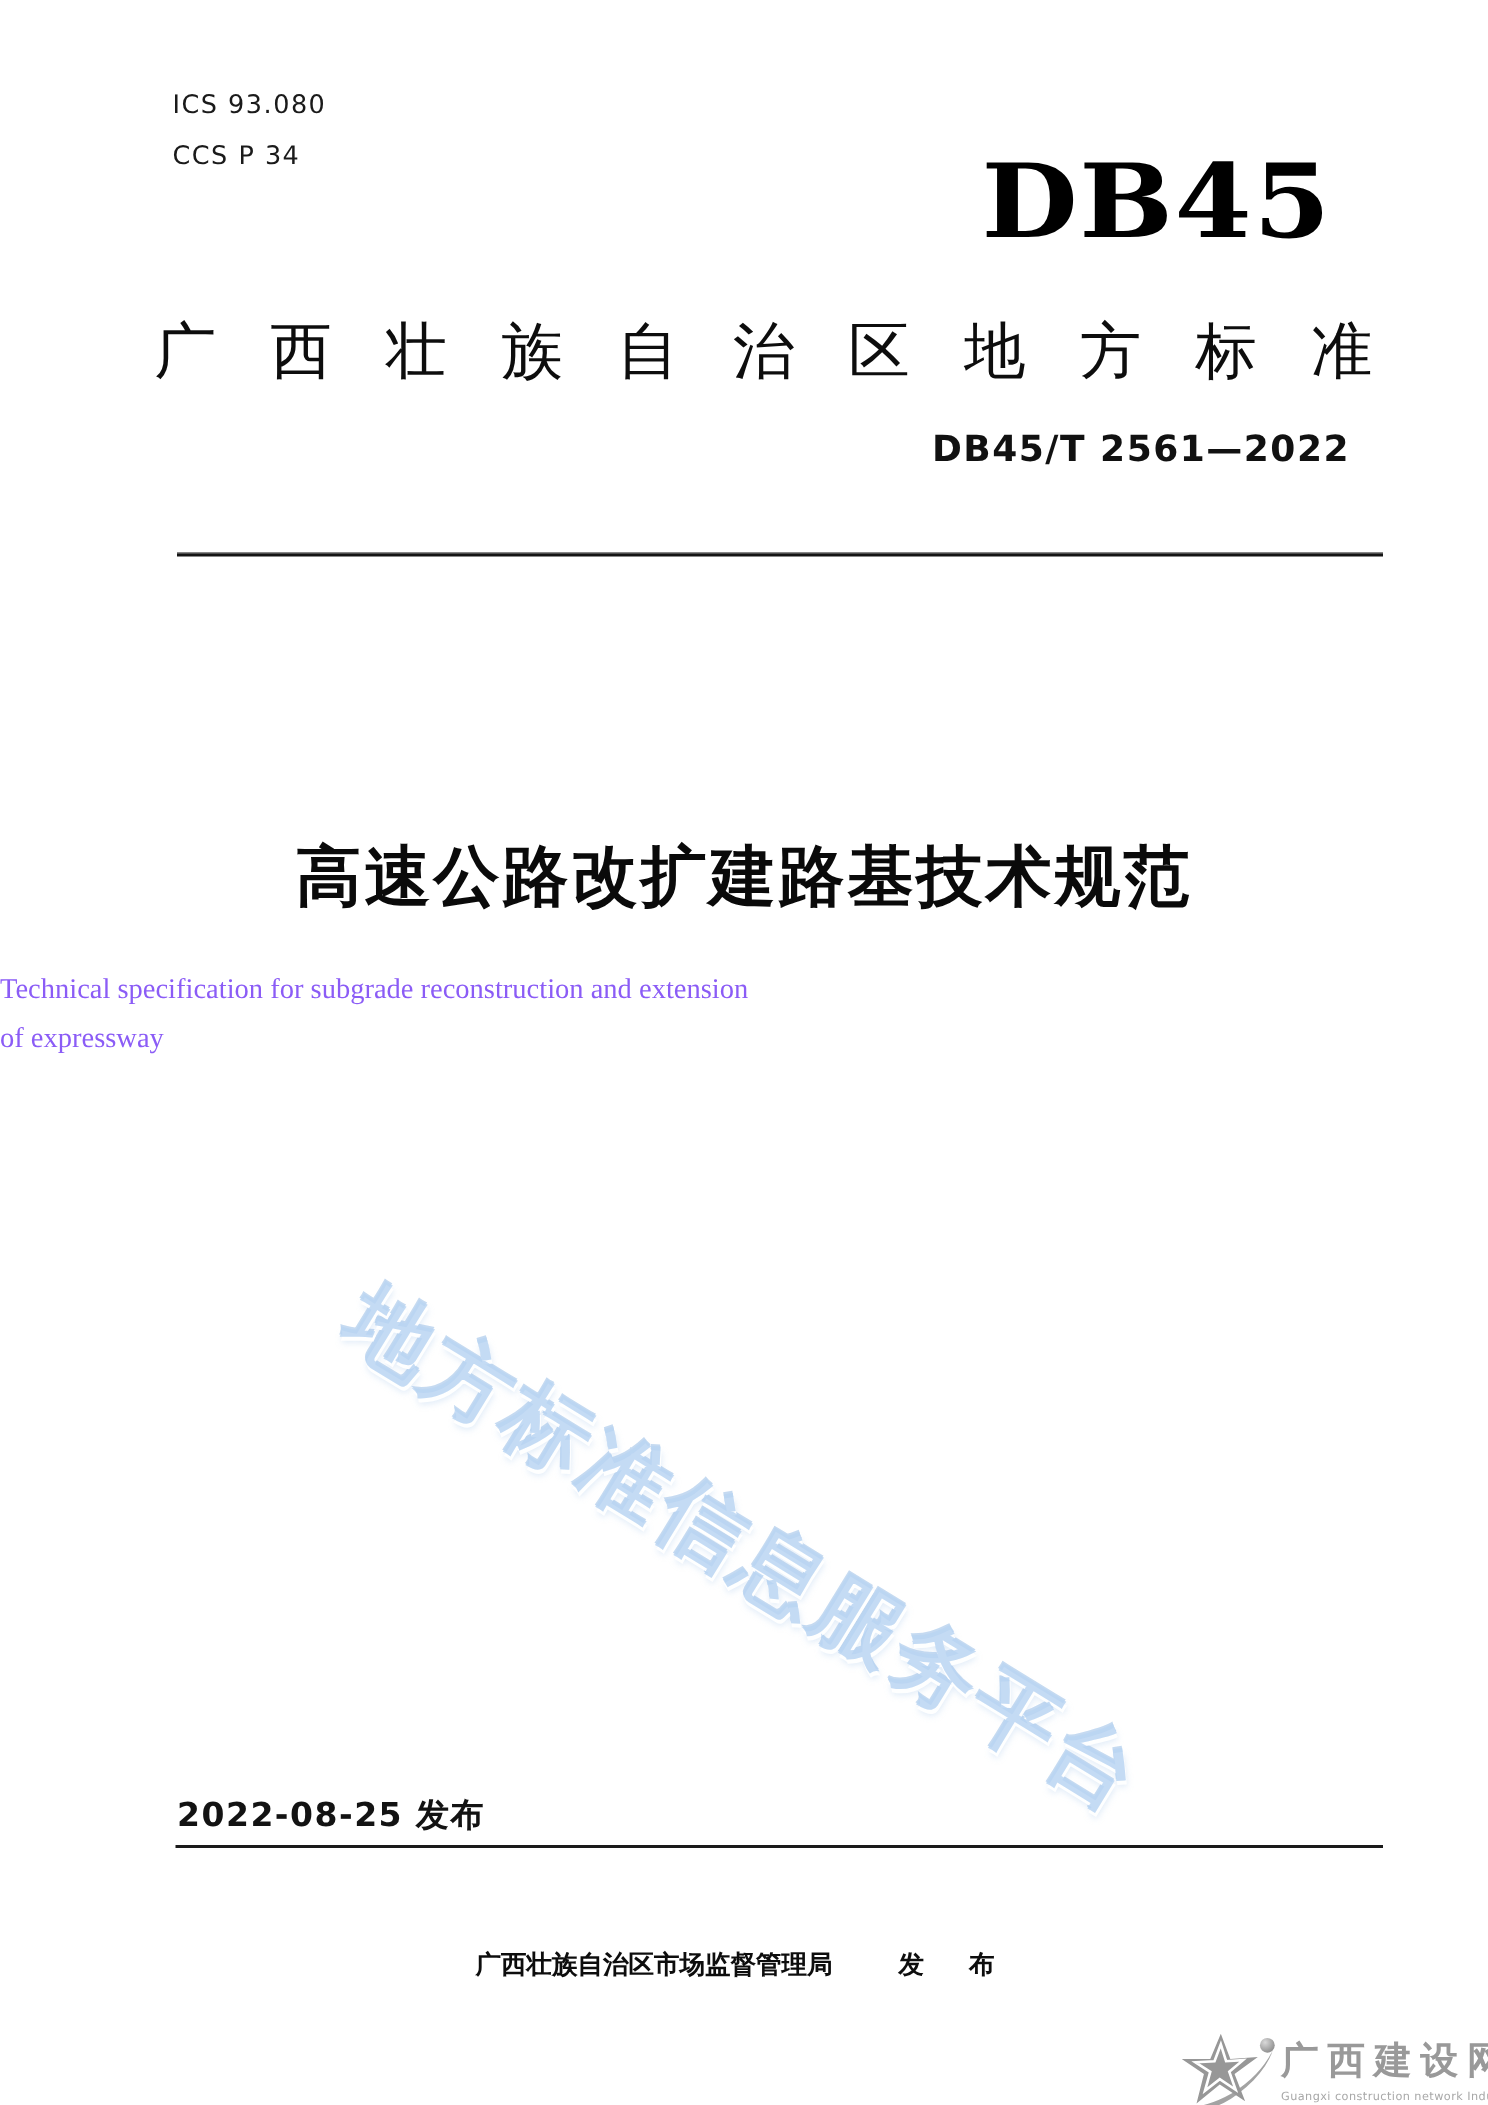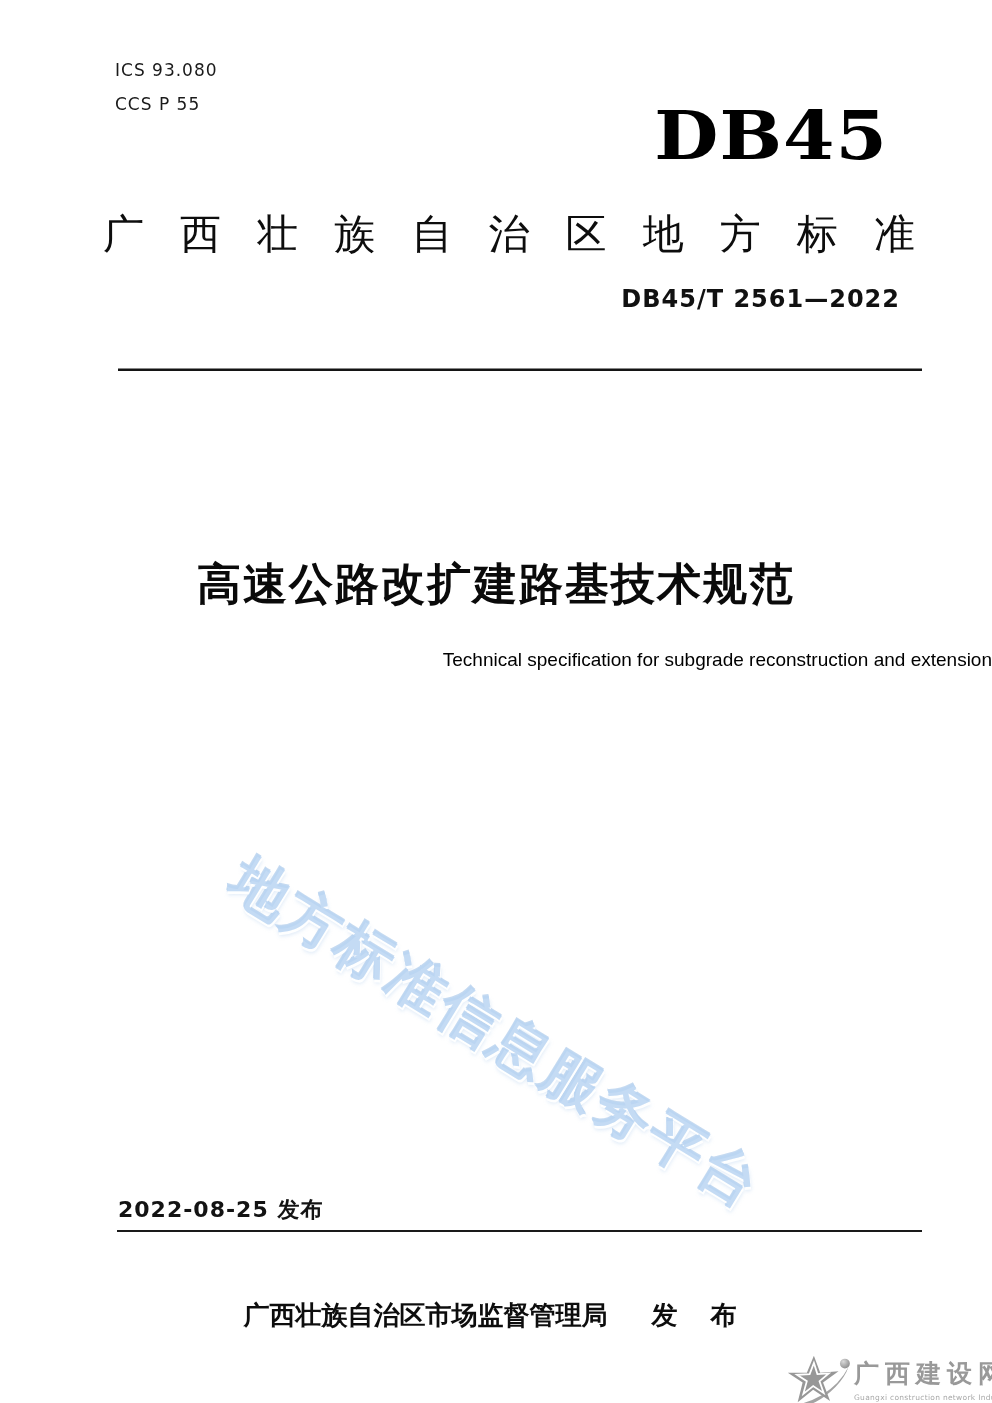--- a/index.html
+++ b/index.html
@@ -92,25 +92,25 @@
     font-weight: 600;
     letter-spacing: 2px;
     color: #0a0a0a;
   }
 
   .doc-subtitle {
     position: absolute;
     left: 0;
     top: 626px;
     width: 100%;
-    text-align: right;
-    font-family: Liberation Sans, sans-serif;
+    text-align: left;
+    font-family: Liberation Serif, serif;
     font-size: 19px;
     line-height: 33px;
-    color: #000000;
+    color: #8b5cf6;
   }
 
   
   .watermark {
     position: absolute;
     left: 256px;
     top: 824px;
     font-size: 58px;
     font-weight: 700;
     letter-spacing: 3px;
@@ -150,21 +150,21 @@
   
   .publisher-row {
     position: absolute;
     left: 0;
     top: 1281px;
     width: 100%;
     display: flex;
     justify-content: center;
     align-items: baseline;
     gap: 44px;
-    font-size: 26px;
+    font-size: 17px;
     font-weight: 600;
     color: #0d0d0d;
   }
   .publish-label { letter-spacing: 12px; }
 
   
   .site-badge {
     position: absolute;
     left: 780px;
     top: 1336px;
@@ -197,21 +197,21 @@
     white-space: nowrap;
   }
 </style>
 </head>
 <body>
 
 <div class="page">
 
   <div class="ics-block">
     <div>ICS  93.080</div>
-    <div>CCS P 55</div>
+    <div>CCS P 34</div>
   </div>
 
   <div class="db45-logo">DB45</div>
 
   <div class="region-heading">
       <span>广</span>
       <span>西</span>
       <span>壮</span>
       <span>族</span>
       <span>自</span>
@@ -224,20 +224,21 @@
     </div>
 
   <div class="standard-number">DB45/T 2561—2022</div>
 
   <div class="top-rule"></div>
 
   <div class="doc-title">高速公路改扩建路基技术规范</div>
 
   <div class="doc-subtitle">
     <div>Technical specification for subgrade reconstruction and extension</div>
+    <div>of expressway</div>
   </div>
 
   <div class="watermark">地方标准信息服务平台</div>
 
   <div class="dates-row">
     <div>2022-08-25 发布</div>
   </div>
 
   <div class="bottom-rule"></div>
 

